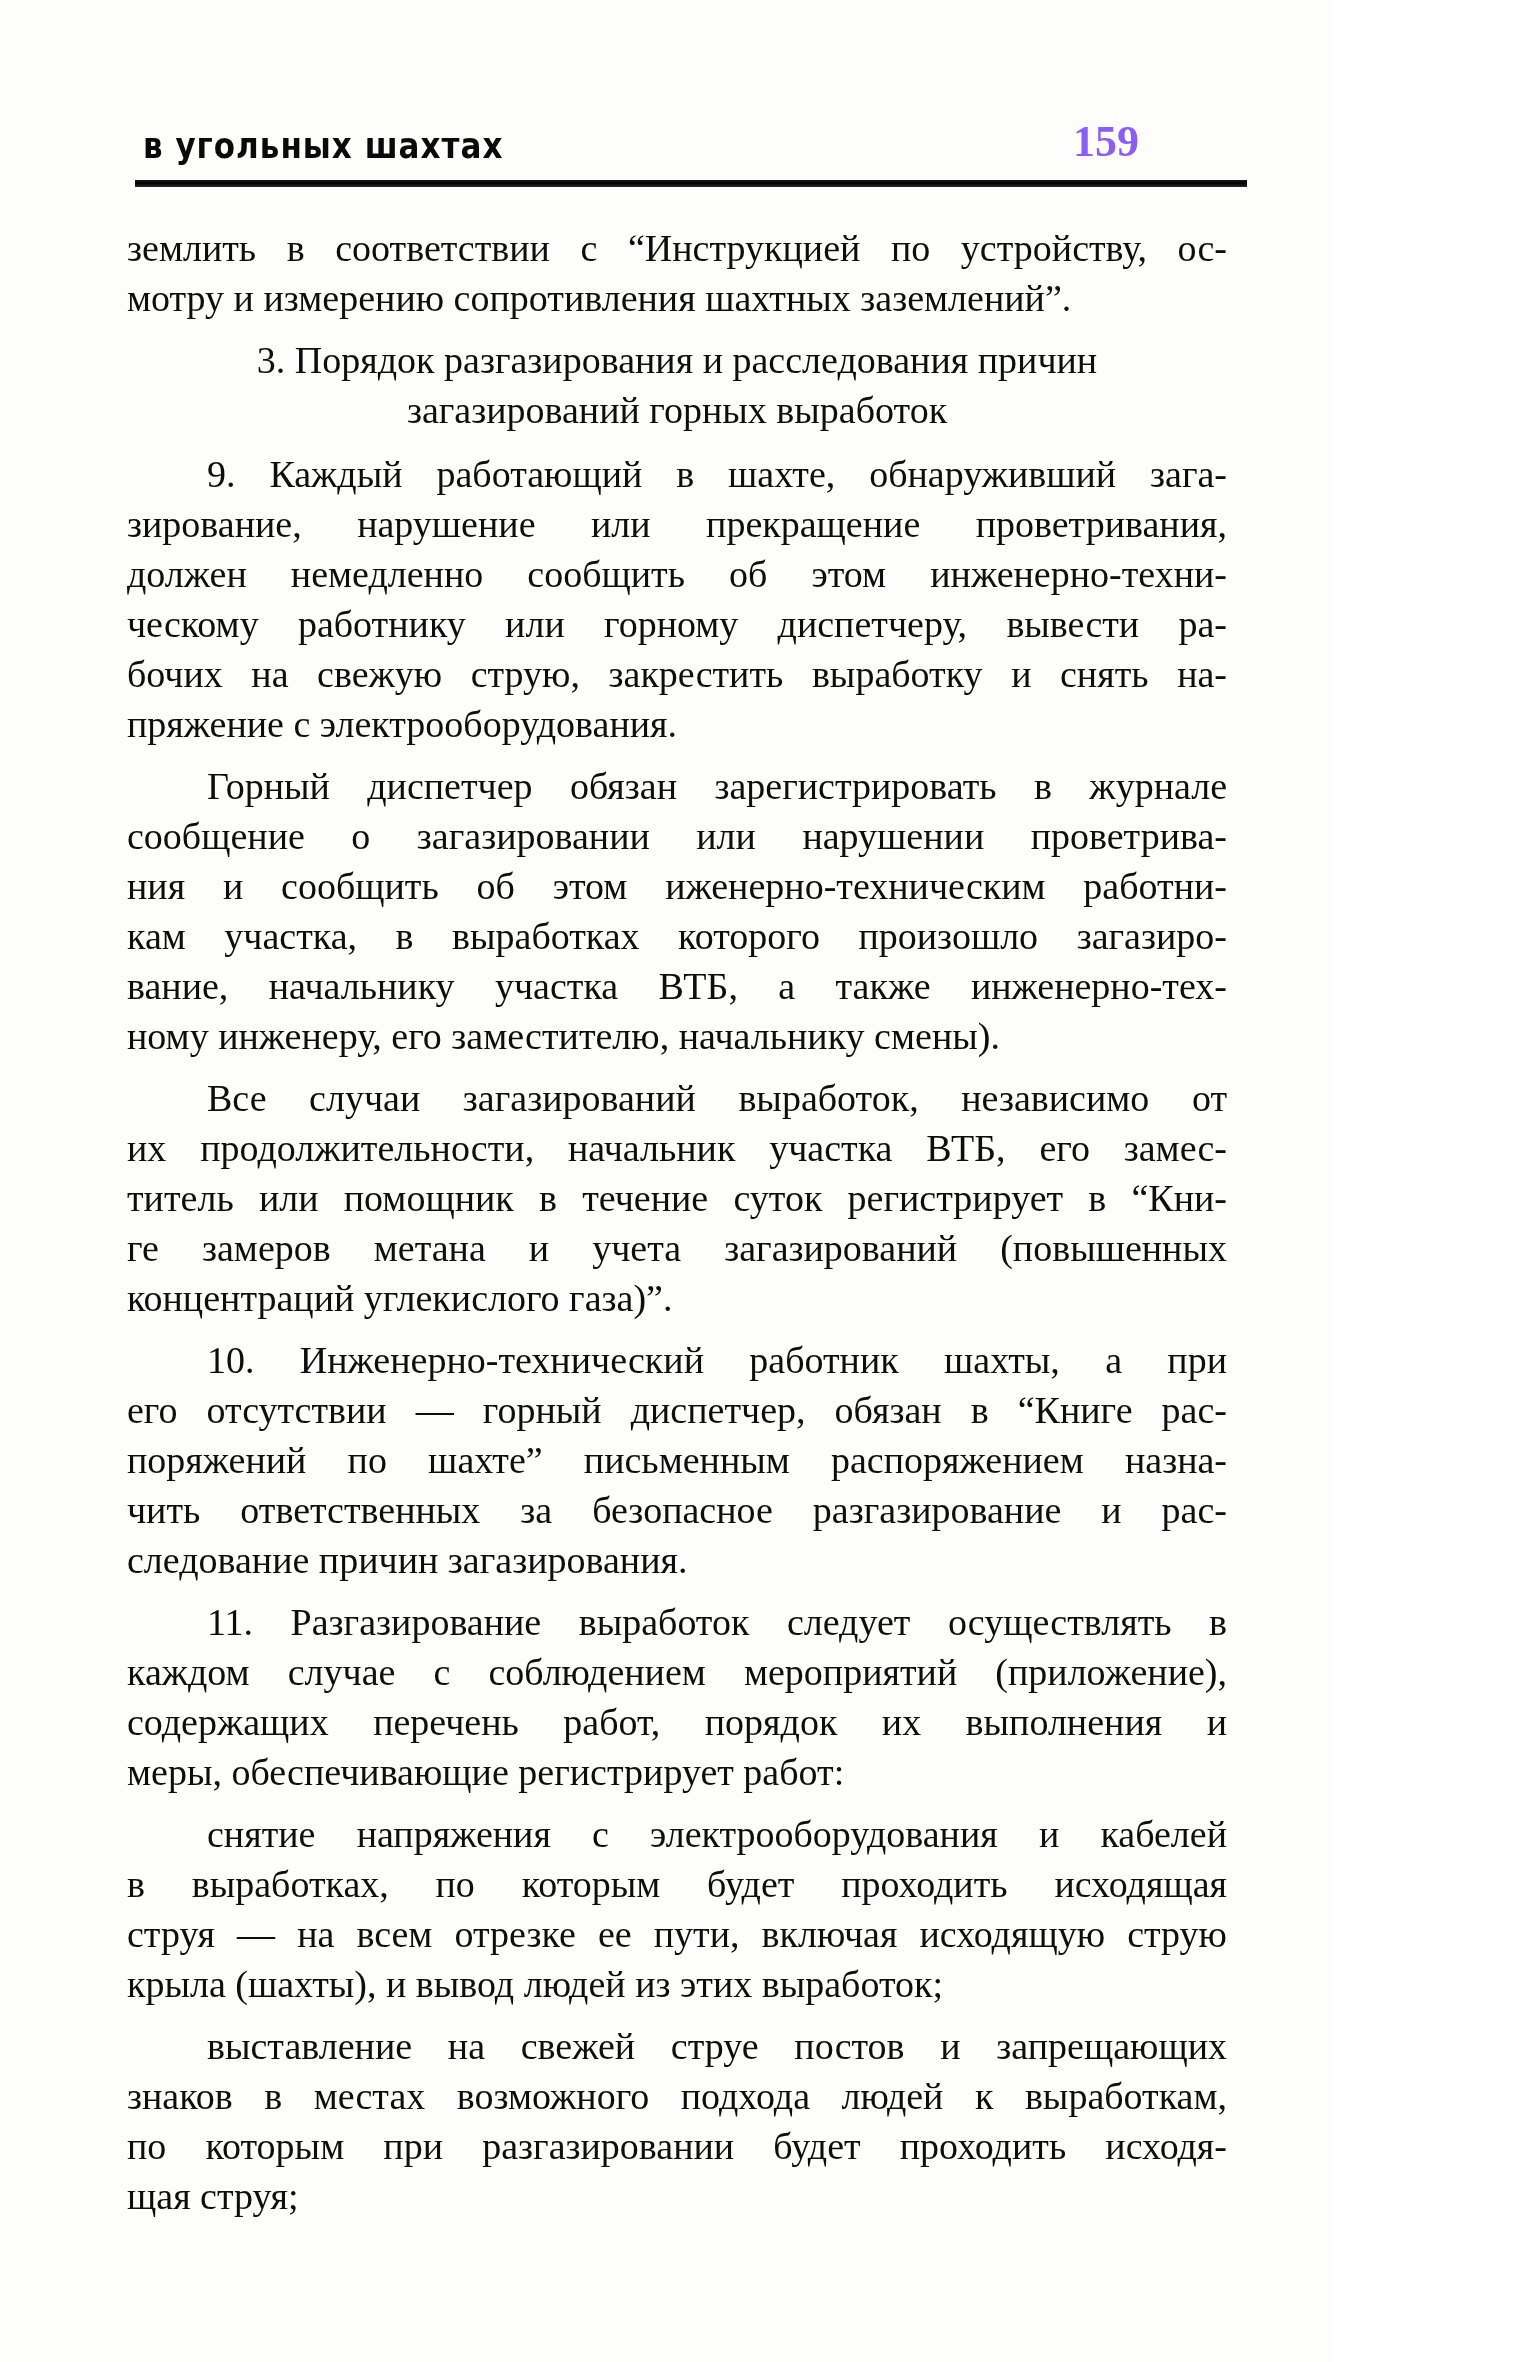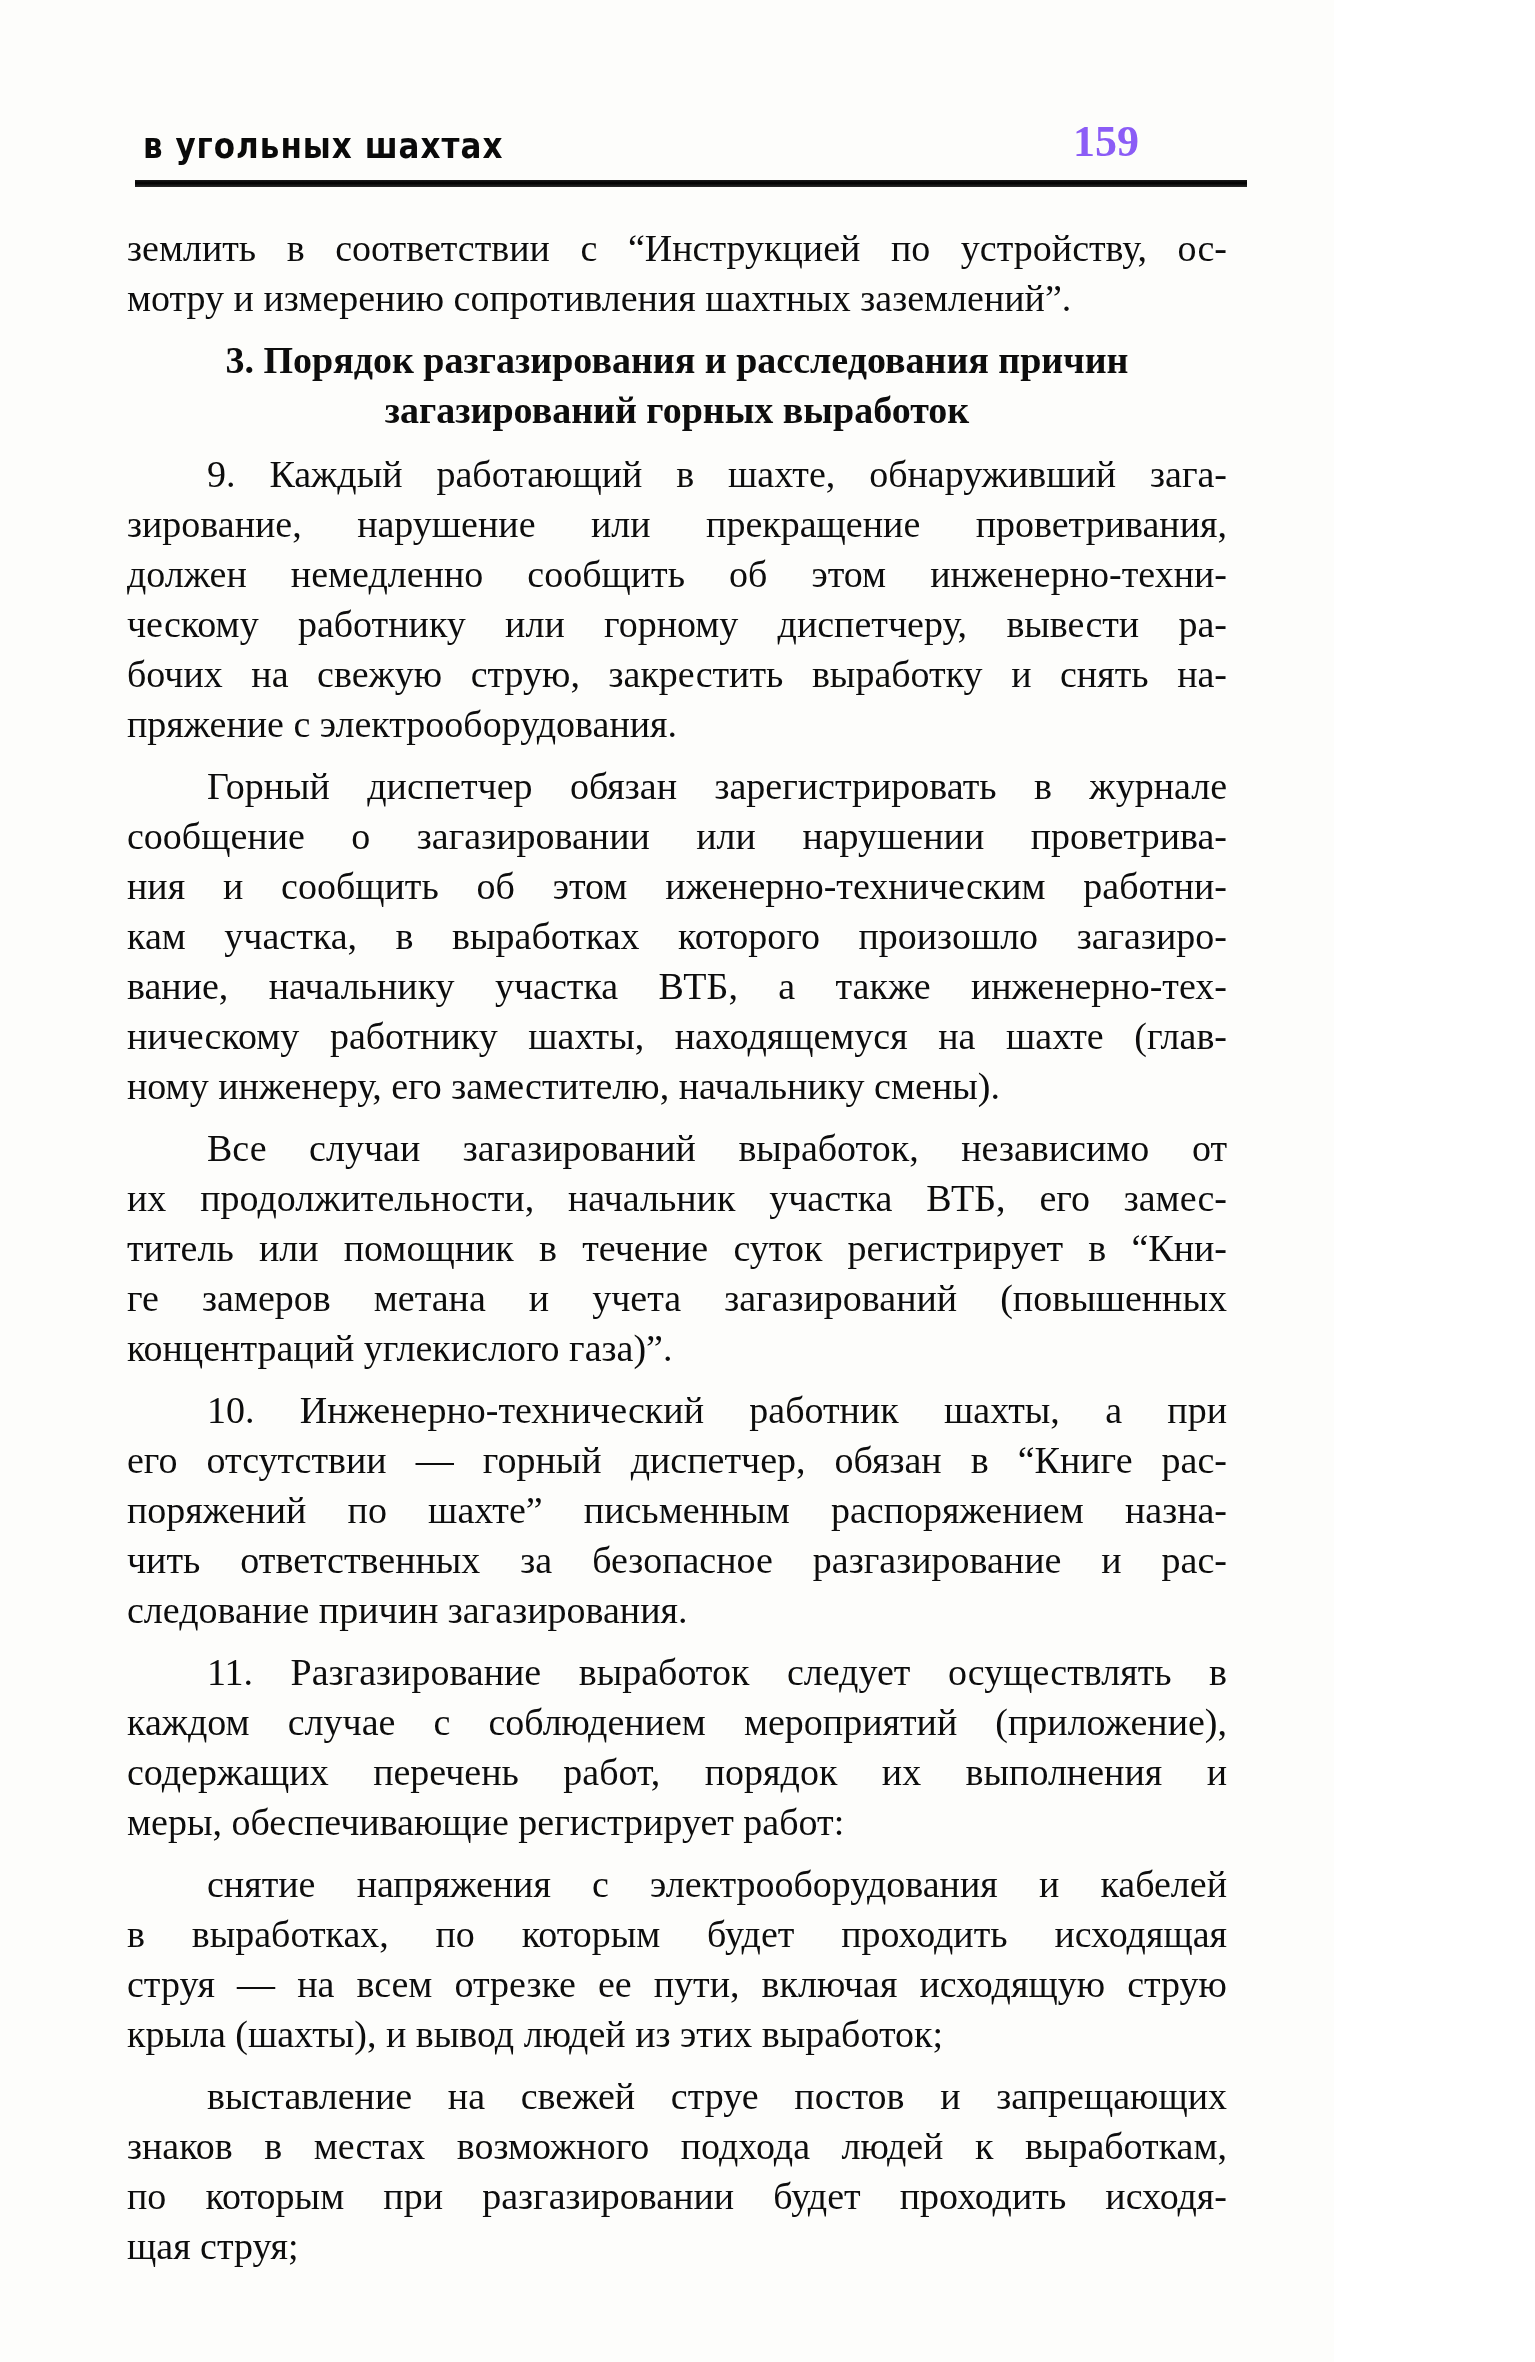--- a/index.html
+++ b/index.html
@@ -58,21 +58,21 @@
     line-height: 50px;
     white-space: normal;
     text-align: justify;
     text-align-last: justify;
     text-justify: inter-word;
   }
   .line.indent { padding-left: 80px; }
   .line.last { text-align-last: left; }
   .heading { margin: 12px 0 14px 0; }
   .heading .line {
-    font-weight: 700;
+    font-weight: 400;
     text-align: center;
     text-align-last: center;
     padding-left: 0;
   }
 </style>
 </head>
 <body>
 
 <div class="page">
   <div class="page-header">
@@ -97,21 +97,20 @@
         <div class="line">ческому работнику или горному диспетчеру, вывести ра-</div>
         <div class="line">бочих на свежую струю, закрестить выработку и снять на-</div>
         <div class="line last">пряжение с электрооборудования.</div>
       </div>
       <div class="paragraph">
         <div class="line indent">Горный диспетчер обязан зарегистрировать в журнале</div>
         <div class="line">сообщение о загазировании или нарушении проветрива-</div>
         <div class="line">ния и сообщить об этом иженерно-техническим работни-</div>
         <div class="line">кам участка, в выработках которого произошло загазиро-</div>
         <div class="line">вание, начальнику участка ВТБ, а также инженерно-тех-</div>
-        <div class="line">ническому работнику шахты, находящемуся на шахте (глав-</div>
         <div class="line last">ному инженеру, его заместителю, начальнику смены).</div>
       </div>
       <div class="paragraph">
         <div class="line indent">Все случаи загазирований выработок, независимо от</div>
         <div class="line">их продолжительности, начальник участка ВТБ, его замес-</div>
         <div class="line">титель или помощник в течение суток регистрирует в “Кни-</div>
         <div class="line">ге замеров метана и учета загазирований (повышенных</div>
         <div class="line last">концентраций углекислого газа)”.</div>
       </div>
       <div class="paragraph">

